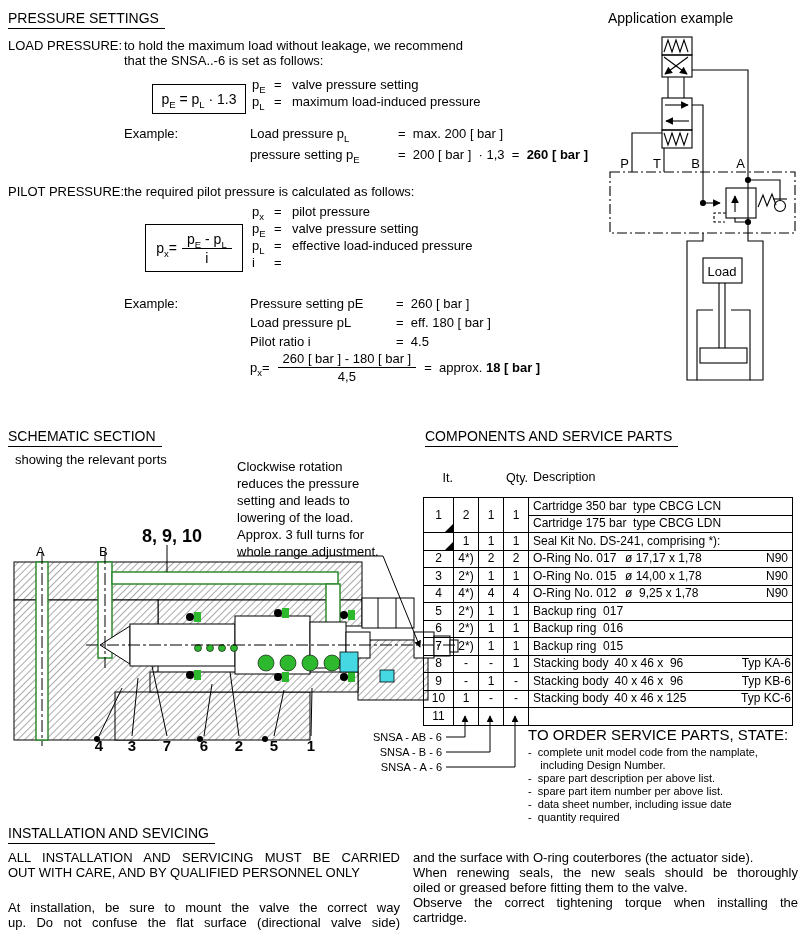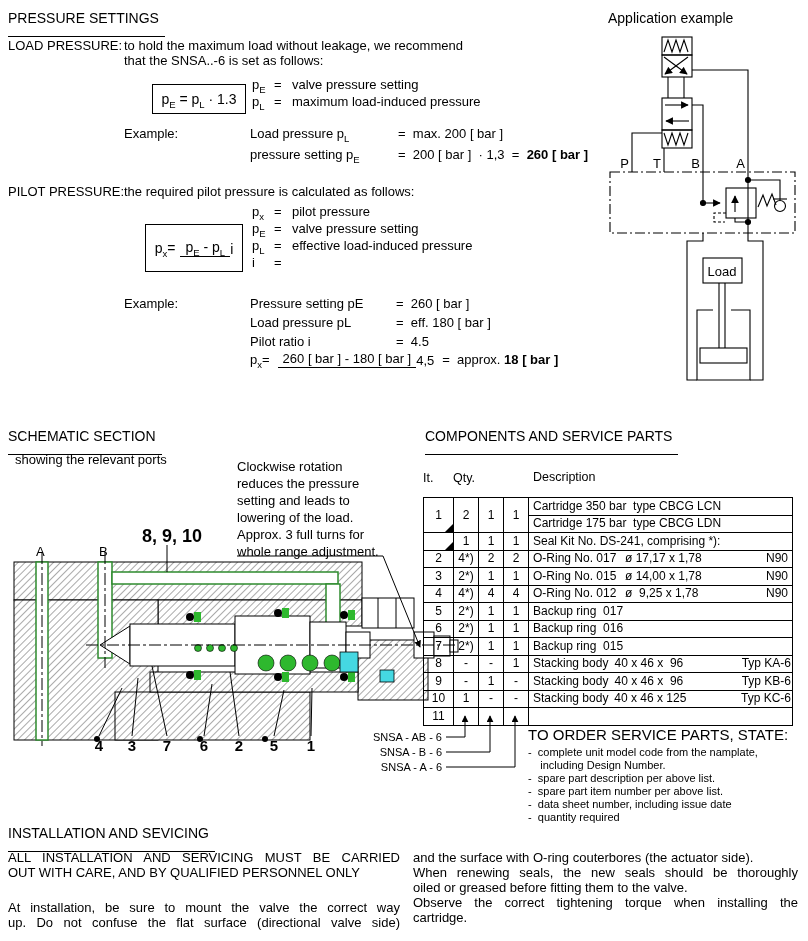--- a/index.html
+++ b/index.html
@@ -1,28 +1,28 @@
 <!DOCTYPE html>
 <html><head>
 <meta charset="utf-8">
 <style>
   html,body{margin:0;padding:0;background:#fff;}
   .page{position:relative;width:808px;height:941px;background:#fff;overflow:hidden;
         font-family:"Liberation Sans",sans-serif;font-size:13px;color:#000;}
   .abs{position:absolute;}
-  .h1{font-size:14px;border-bottom:1px solid #000;padding:0 6px 10px 0;white-space:nowrap;}
+  .h1{font-size:14px;border-bottom:1px solid #000;padding:0 6px 2px 0;white-space:nowrap;}
   .pre{white-space:pre;}
   sub{font-size:9.5px;line-height:0;}
   b{font-weight:bold;}
   .lrow{display:flex;line-height:17px;}
   .lsym{width:22px;white-space:pre;}
   .leq{width:18px;}
   .fbox{border:1px solid #000;display:flex;align-items:center;justify-content:center;
         font-size:14px;white-space:pre;}
-  .frac{display:inline-flex;align-items:center;vertical-align:middle;}
+  .frac{display:inline-flex;flex-direction:column;align-items:center;vertical-align:middle;}
   .frac .num{border-bottom:1px solid #000;padding:0 5px 1px 5px;white-space:pre;}
   .frac .den{padding-top:1px;white-space:pre;}
   .exrow{display:flex;white-space:pre;}
   .k1{display:inline-block;width:148px;white-space:pre;}
   .k2{display:inline-block;width:146px;white-space:pre;}
   .resrow{display:flex;align-items:center;gap:8px;white-space:pre;}
   .note{line-height:17px;}
   .numlbl{font-weight:bold;font-size:15px;width:24px;text-align:center;}
   .toplbl{font-weight:bold;font-size:18px;}
   .snsa{width:92px;text-align:right;font-size:11px;}
@@ -30,21 +30,21 @@
   table.parts{border-collapse:collapse;table-layout:fixed;background:transparent;}
   table.parts td{border:1px solid #000;font-size:12px;padding:0 1px;text-align:center;
                  height:16.5px;line-height:13px;overflow:hidden;position:relative;}
   table.parts td.desc{text-align:left;padding-left:4px;}
   table.parts td.desc .drow{display:flex;}
   .dn{display:inline-block;width:92px;white-space:pre;}
   .dd{display:inline-block;width:122px;white-space:pre;}
   .dm{display:inline-block;white-space:pre;margin-left:19px;}
   .tri::after{content:"";position:absolute;right:0;bottom:0;width:0;height:0;
               border-left:8px solid transparent;border-bottom:8px solid #000;}
-  .thead{font-size:12.5px;text-align:left;}
+  .thead{font-size:12.5px;text-align:right;}
   .svcnote{font-size:10.5px;line-height:15px;white-space:pre;}
   .tri2{display:inline-block;width:0;height:0;border-left:8px solid transparent;
         border-bottom:8px solid #000;margin:0 4px 0 2px;}
   .order-title{font-size:15px;}
   .order-line{font-size:11px;line-height:13px;white-space:pre;}
   .inst{width:392px;line-height:15px;}
   .just{text-align:justify;text-align-last:justify;}
   svg text{font-family:"Liberation Sans",sans-serif;font-size:13px;fill:#000;stroke:none;}
 </style>
 </head>

